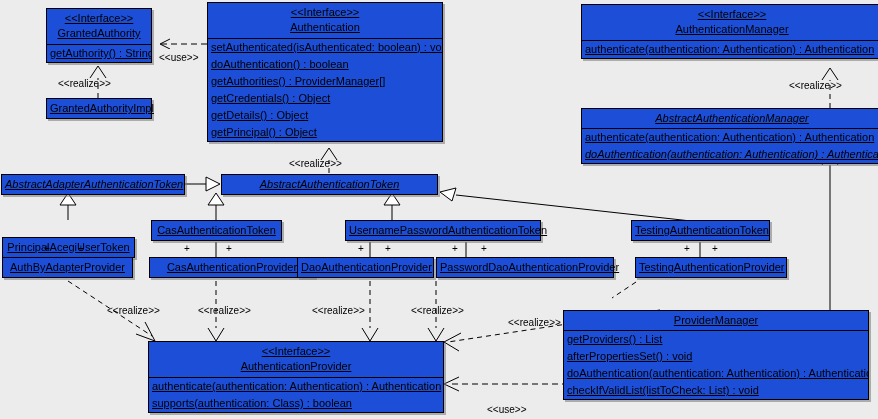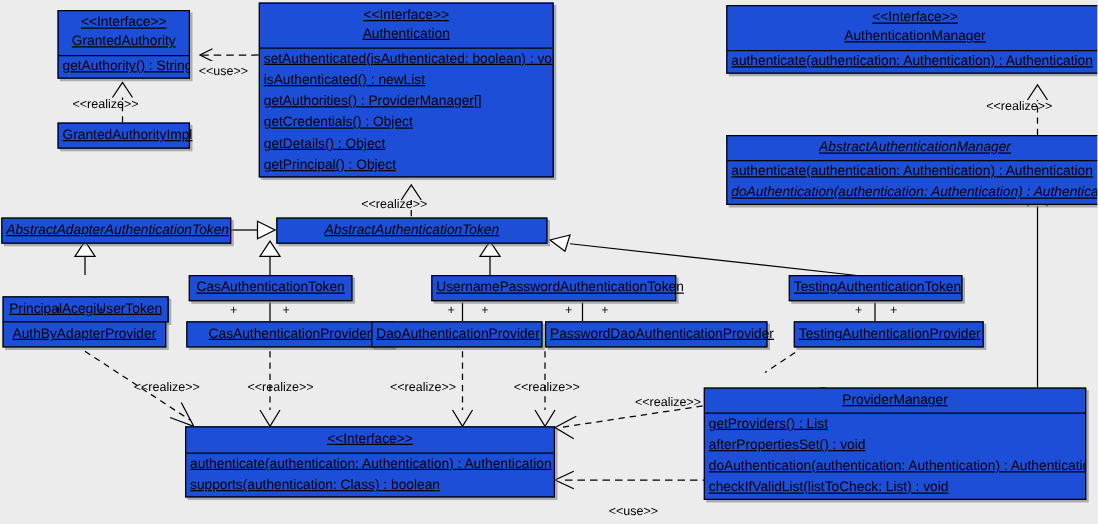--- a/index.html
+++ b/index.html
@@ -199,21 +199,21 @@
   </div>
 
   <div class="uml-box" style="left:207px; top:2px; width:236px;">
     <div class="hdr">
       <span class="stereo">&lt;&lt;Interface&gt;&gt;</span>
       <span class="cname">Authentication</span>
     </div>
     <div class="divider"></div>
     <div class="members">
       <div class="member">setAuthenticated(isAuthenticated: boolean) : void</div>
-      <div class="member">isAuthenticated() : newList</div>
+      <div class="member">doAuthentication() : boolean</div>
       <div class="member">getAuthorities() : ProviderManager[]</div>
       <div class="member">getCredentials() : Object</div>
       <div class="member">getDetails() : Object</div>
       <div class="member">getPrincipal() : Object</div>
     </div>
   </div>
 
   <div class="uml-box" style="left:581px; top:4px; width:302px;">
     <div class="hdr">
       <span class="stereo">&lt;&lt;Interface&gt;&gt;</span>
@@ -274,20 +274,21 @@
     <div class="simple-name">PasswordDaoAuthenticationProvider</div>
   </div>
 
   <div class="uml-box" style="left:635px; top:257px; width:152px;">
     <div class="simple-name">TestingAuthenticationProvider</div>
   </div>
 
   <div class="uml-box" style="left:148px; top:341px; width:296px;">
     <div class="hdr">
       <span class="stereo">&lt;&lt;Interface&gt;&gt;</span>
+      <span class="cname">AuthenticationProvider</span>
     </div>
     <div class="divider"></div>
     <div class="members">
       <div class="member">authenticate(authentication: Authentication) : Authentication</div>
       <div class="member">supports(authentication: Class) : boolean</div>
     </div>
   </div>
 
   <div class="uml-box" style="left:563px; top:310px; width:306px;">
     <div class="simple-name">ProviderManager</div>

